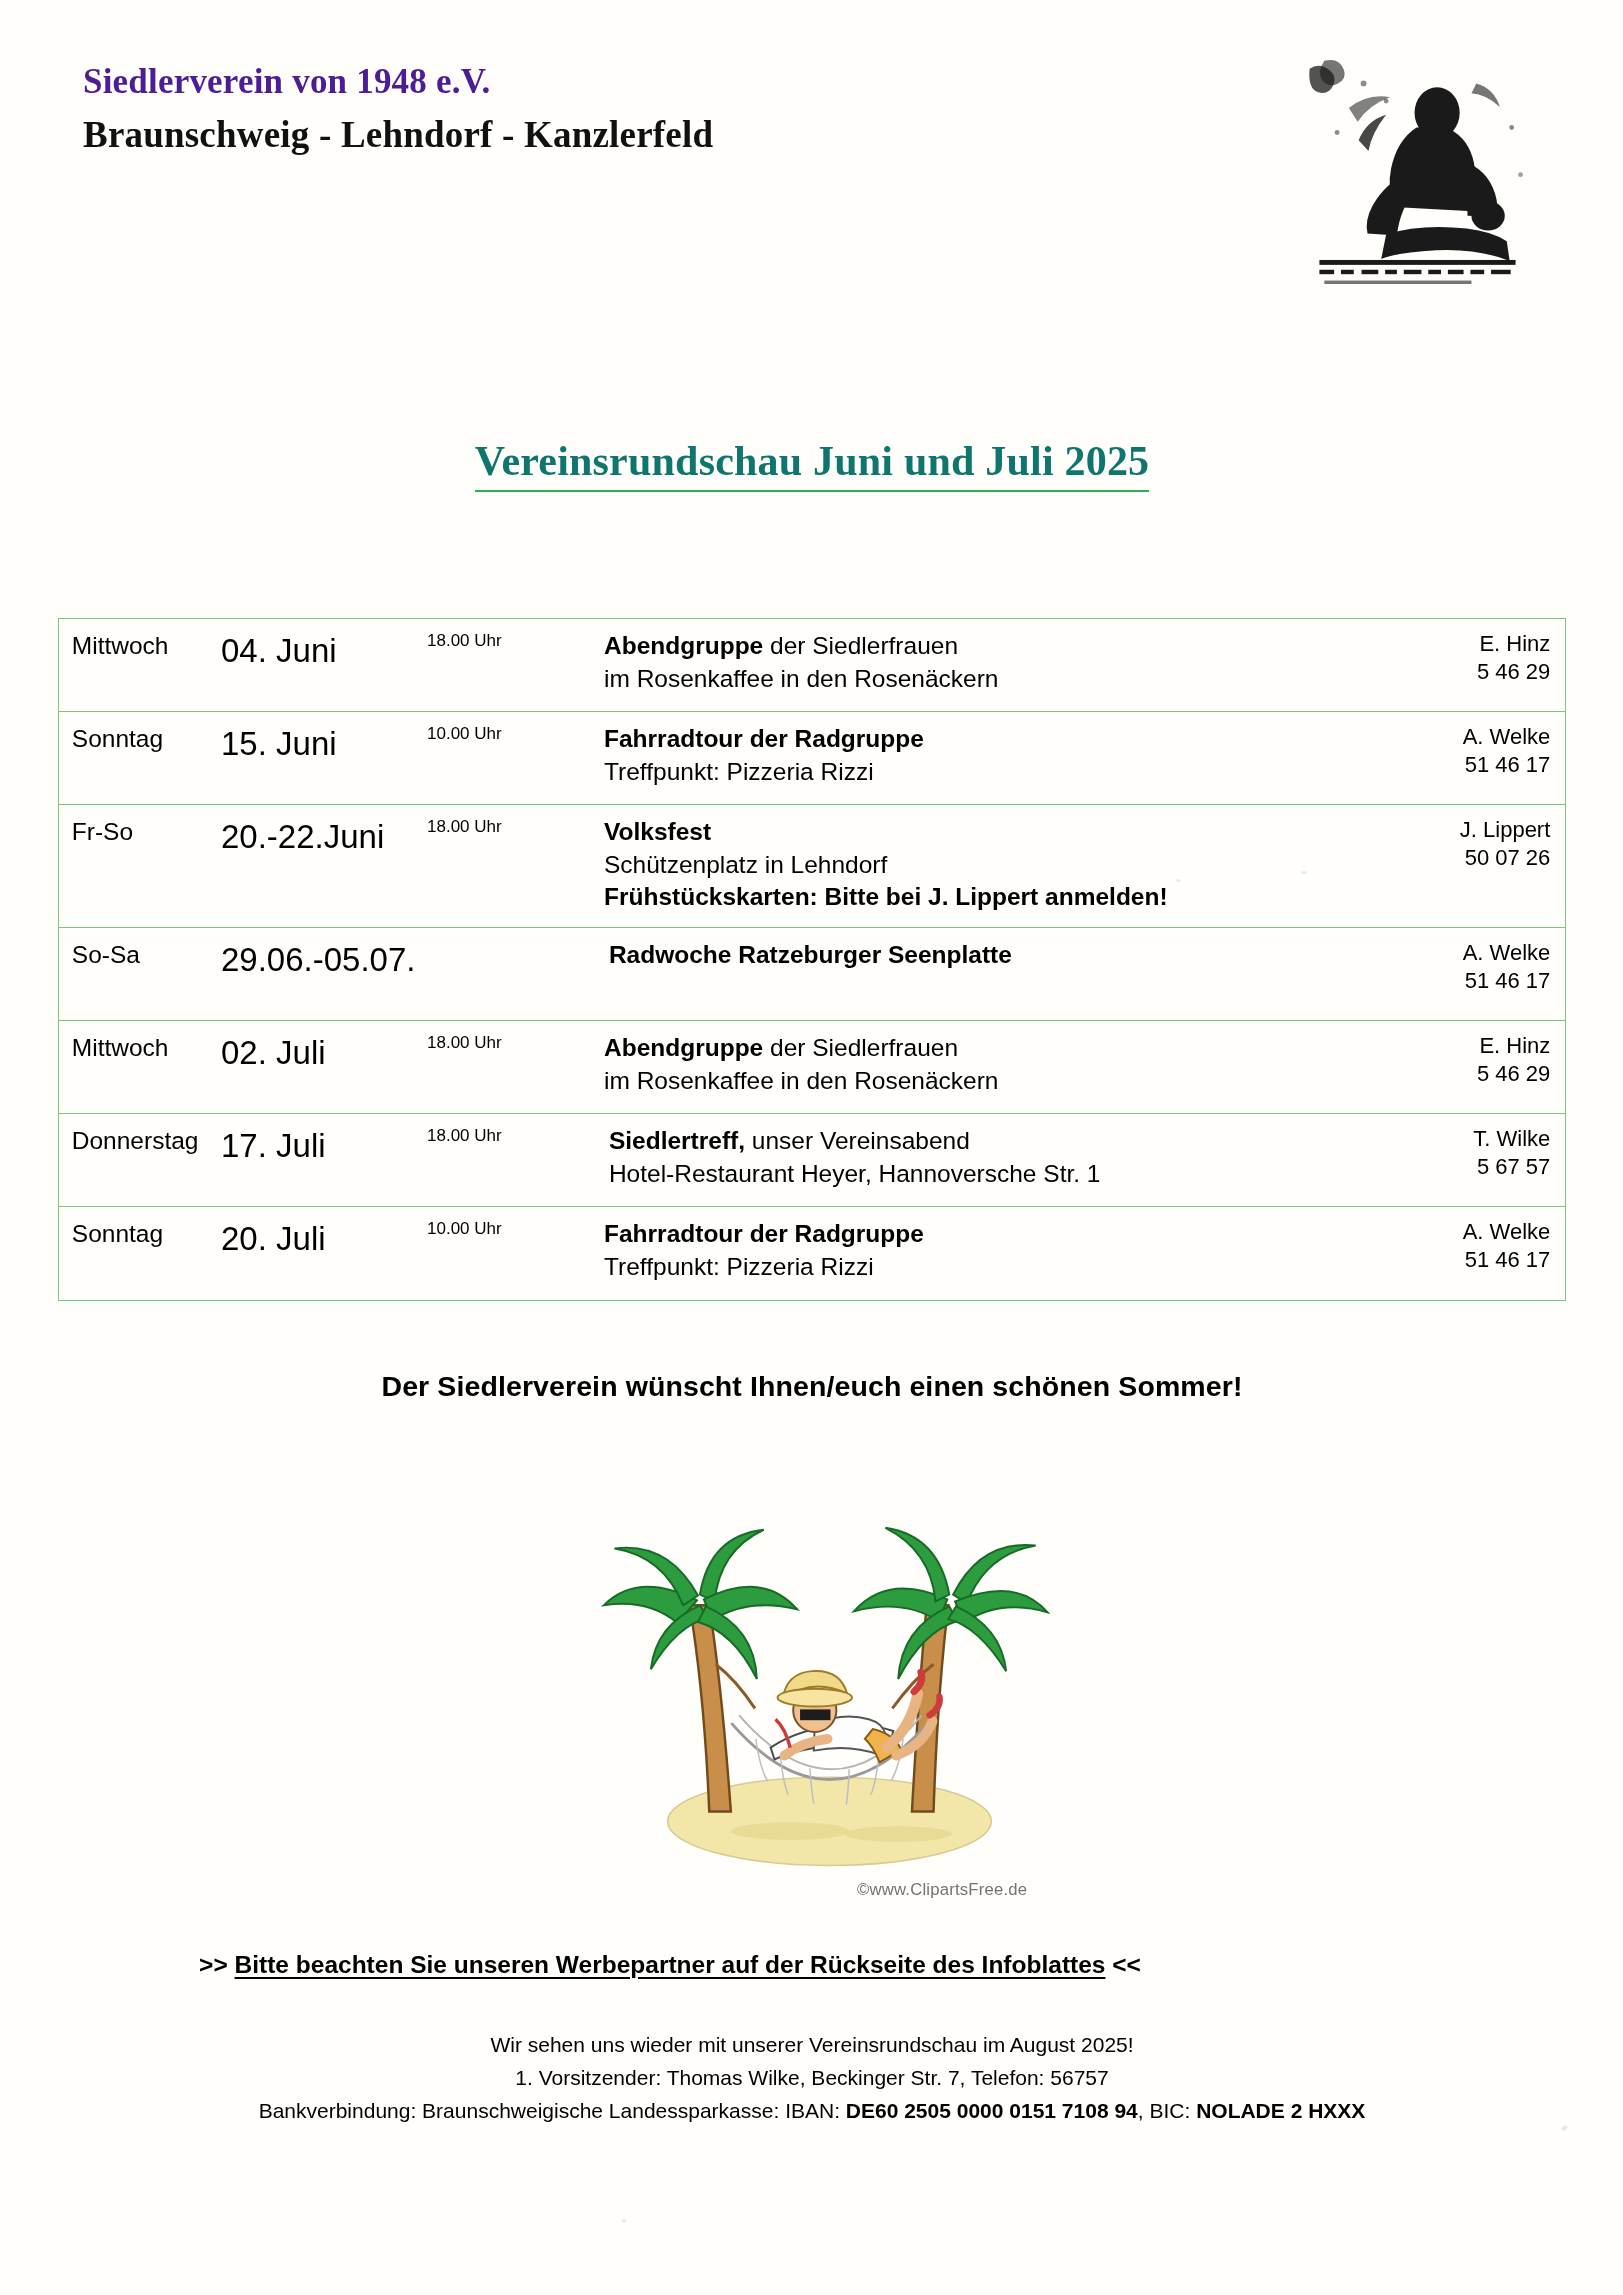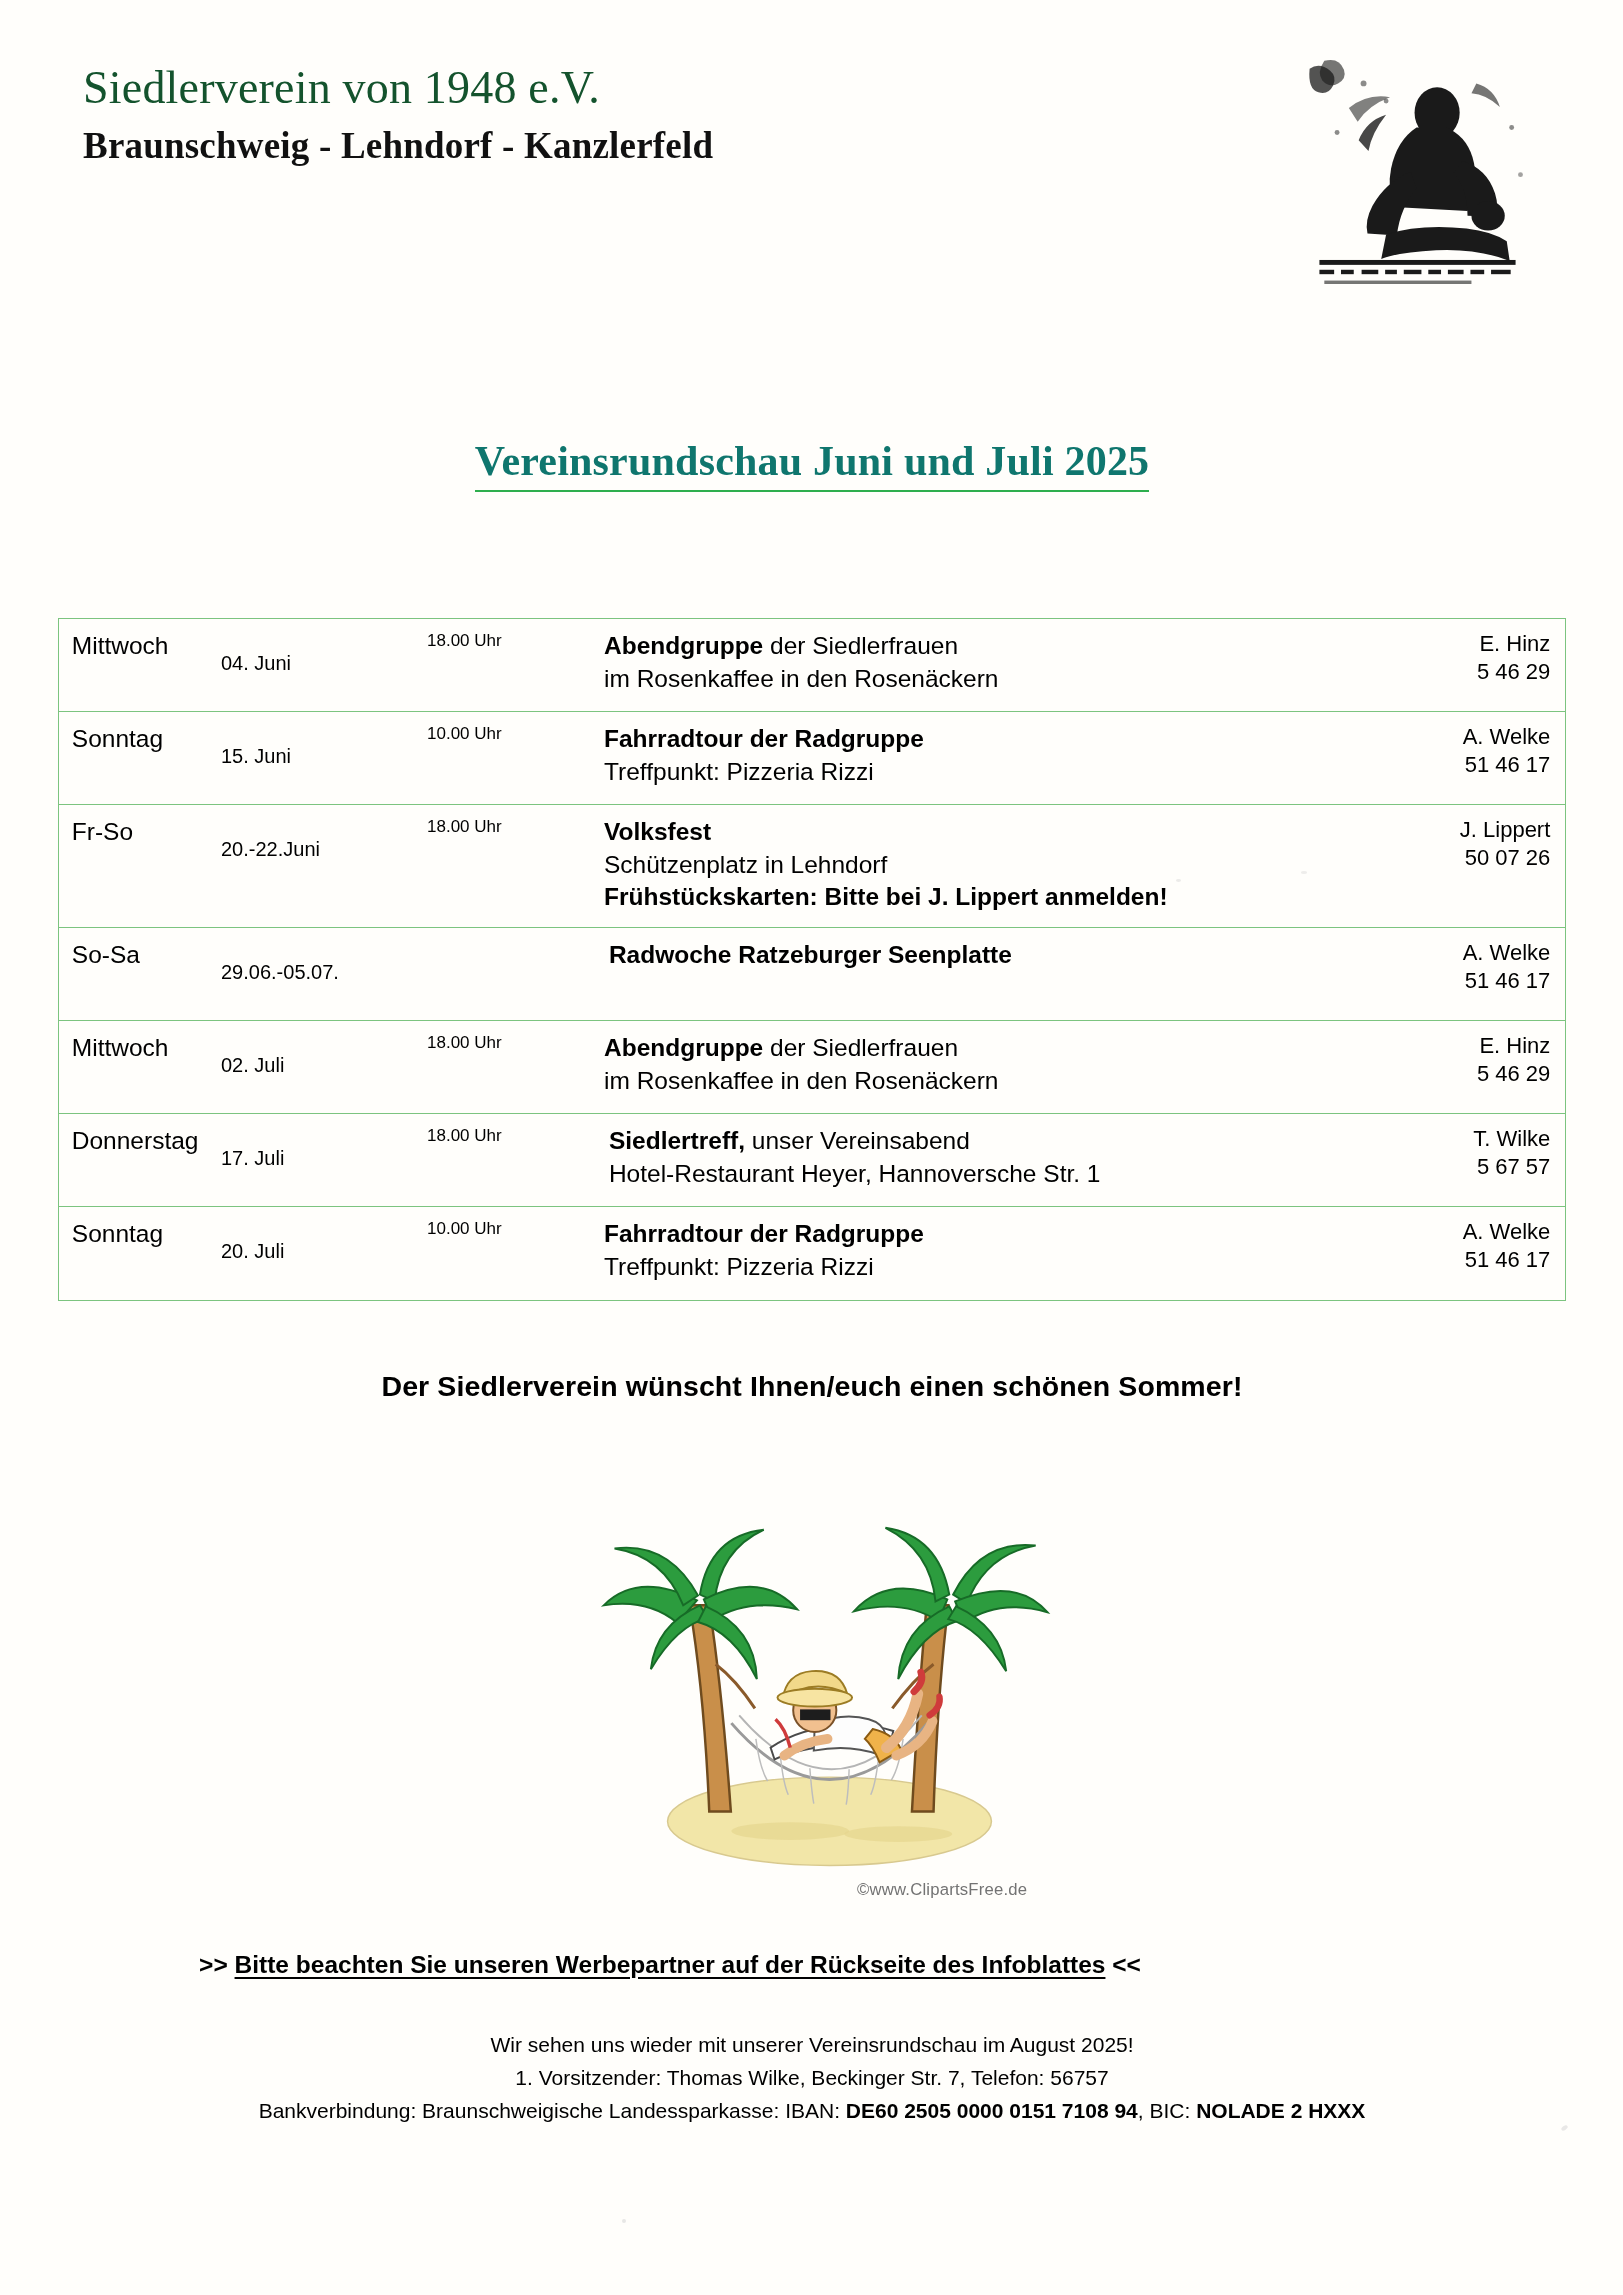--- a/index.html
+++ b/index.html
@@ -26,25 +26,25 @@
   
   .header {
     position: absolute;
     left: 83px;
     top: 64px;
     width: 1463px;
     height: 265px;
   }
   .club-title {
     font-family: "Liberation Serif", serif;
-    font-weight: normal;
-    font-size: 46px;
+    font-weight: bold;
+    font-size: 35px;
     letter-spacing: 0.2px;
     line-height: 1.05;
-    color: #14532d;
+    color: #4c1d95;
   }
   .club-subtitle {
     font-family: "Liberation Serif", serif;
     font-weight: bold;
     font-size: 37px;
     letter-spacing: 0.2px;
     margin-top: 11.8px;
     color: #111111;
   }
   .logo-box {
@@ -95,24 +95,23 @@
 
   .c-day {
     width: 162px;
     padding-left: 12.8px;
     font-size: 24.5px;
     line-height: 1.28;
     box-sizing: border-box;
   }
   .c-date {
     width: 206px;
-    font-size: 20px;
+    font-size: 33px;
     line-height: 1.28;
     box-sizing: border-box;
-    margin-top: 21px;
   }
   .c-time {
     width: 177px;
     text-align: left;
     padding-right: 12.8px;
     font-size: 17px;
     line-height: 1.28;
     box-sizing: border-box;
   }
   .c-desc {

